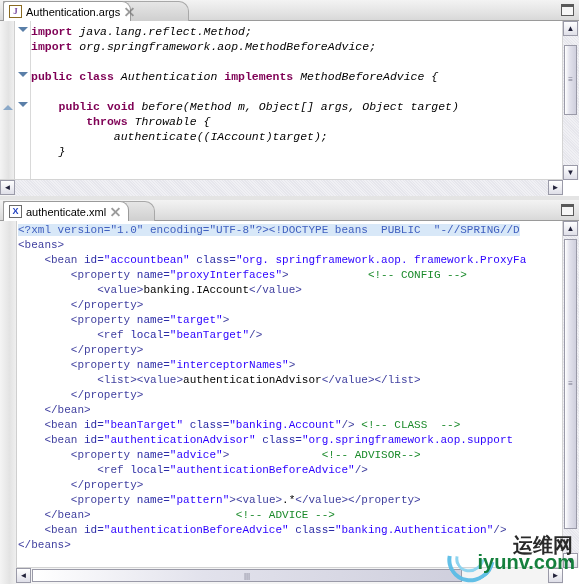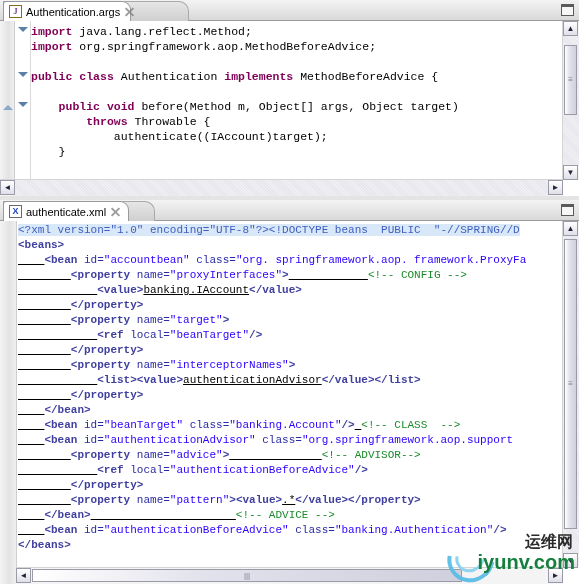--- a/index.html
+++ b/index.html
@@ -149,28 +149,28 @@
     font-family: "Liberation Mono", "DejaVu Sans Mono", monospace;
     font-size: 11.5px;
     line-height: 15px;
     white-space: pre;
     color: #000;
   }
   .code .line { height: 15px; }
 
   
   .kw   { color: #7f0055; font-weight: bold; font-family: Liberation Mono, monospace; }
-  .plain{ color: #000000; }
+  .plain{ color: #000000; font-style: italic; }
 
   
   .xdecl { color: #3f5fbf; }
-  .xtag  { color: #3f3f9f; font-weight: bold; text-align: right; }
+  .xtag  { color: #3f3f9f; font-weight: normal; text-align: right; }
   .xattr { color: #2a2aa5; }
   .xval  { color: #2a00ff; }
-  .xtext { color: #000000; text-decoration: underline; }
+  .xtext { color: #000000; }
   .xcom  { color: #1a8a2a; }
   .hl    { background: #d8e8f8; }
 
   
   .fold {
     position: absolute;
     width: 11px; height: 11px;
   }
   .fold::after {
     content: "";
@@ -246,21 +246,21 @@
     z-index: 40;
     pointer-events: none;
   }
   .wm-text {
     position: absolute;
     font-weight: bold;
     color: #1b7fc4;
   }
   .wm-cn {
     right: 4px; top: 2px;
-    font-size: 16px;
+    font-size: 20px;
     font-family: "DejaVu Sans", sans-serif;
     color: #2a2a2a;
   }
   .wm-en {
     right: 2px; bottom: 2px;
     font-size: 20px;
     font-family: "Liberation Sans", sans-serif;
     color: #15803d;
   }
   .wm-swirl {

